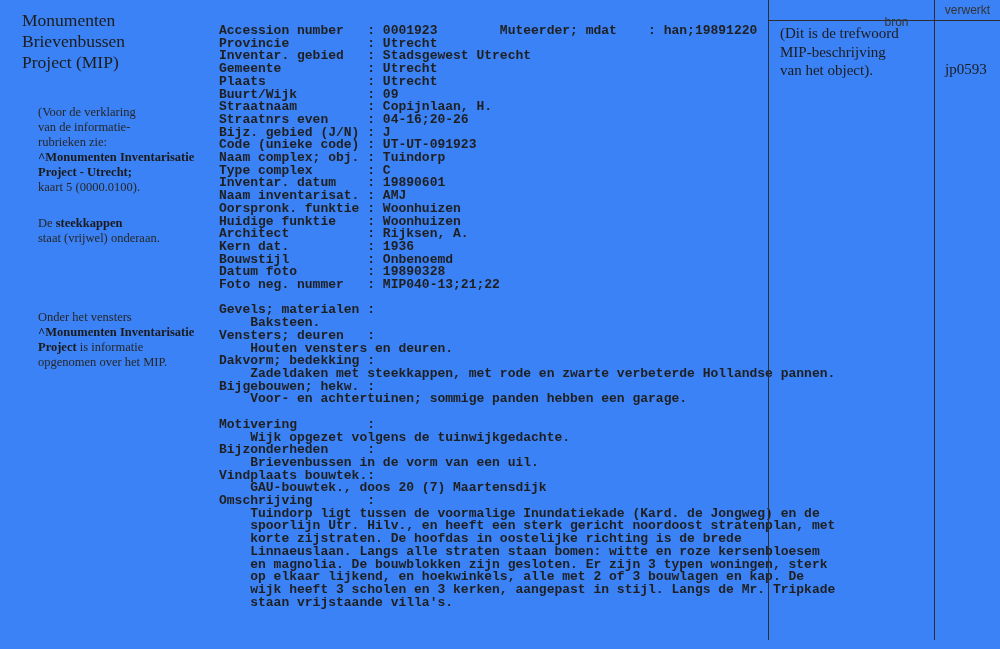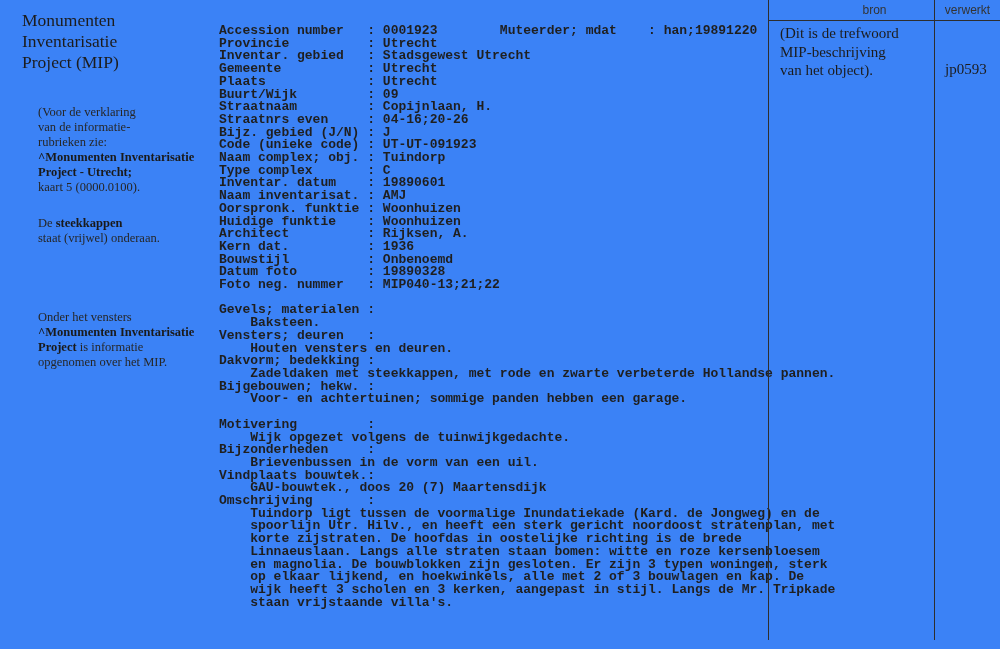--- a/index.html
+++ b/index.html
@@ -47,41 +47,41 @@
   
   .vline { position: absolute; top: 0; width: 1px; height: 640px; background: #2e2e2e; }
   .vline.v1 { left: 768px; }
   .vline.v2 { left: 934px; }
   .hline { position: absolute; top: 20px; left: 768px; width: 232px; height: 1px; background: #2e2e2e; }
   .col-header {
     position: absolute; top: 3px;
     font-family: "Liberation Sans", sans-serif;
     font-size: 12px; color: #333; text-align: center;
   }
-  .bron-header { left: 792px; width: 165px; }
+  .bron-header { left: 814px; width: 165px; margin-top: 12px; }
   .verwerkt-header { left: 935px; width: 65px; }
   .bron-note {
     position: absolute; left: 780px; top: 24px;
     font-size: 15px; line-height: 18.5px; color: #1c1c1c;
     white-space: nowrap;
   }
   .verwerkt-value {
     position: absolute; left: 945px; top: 61px;
     font-size: 15px; color: #1c1c1c; text-align: center;
   }
 </style>
 </head>
 <body>
 
 <div class="page">
 
   <aside class="sidebar">
     <h1 class="doc-title">
       <div>Monumenten</div>
-      <div>Inventarisatie</div>
+      <div>Brievenbussen</div>
       <div>Project (MIP)</div>
     </h1>
 
     <div class="side-note note1">
       <div>(Voor de verklaring</div>
       <div>van de informatie-</div>
       <div>rubrieken zie:</div>
       <div><b>^Monumenten Inventarisatie</b></div>
       <div><b>Project - Utrecht;</b></div>
       <div>kaart 5 (0000.0100).</div>

